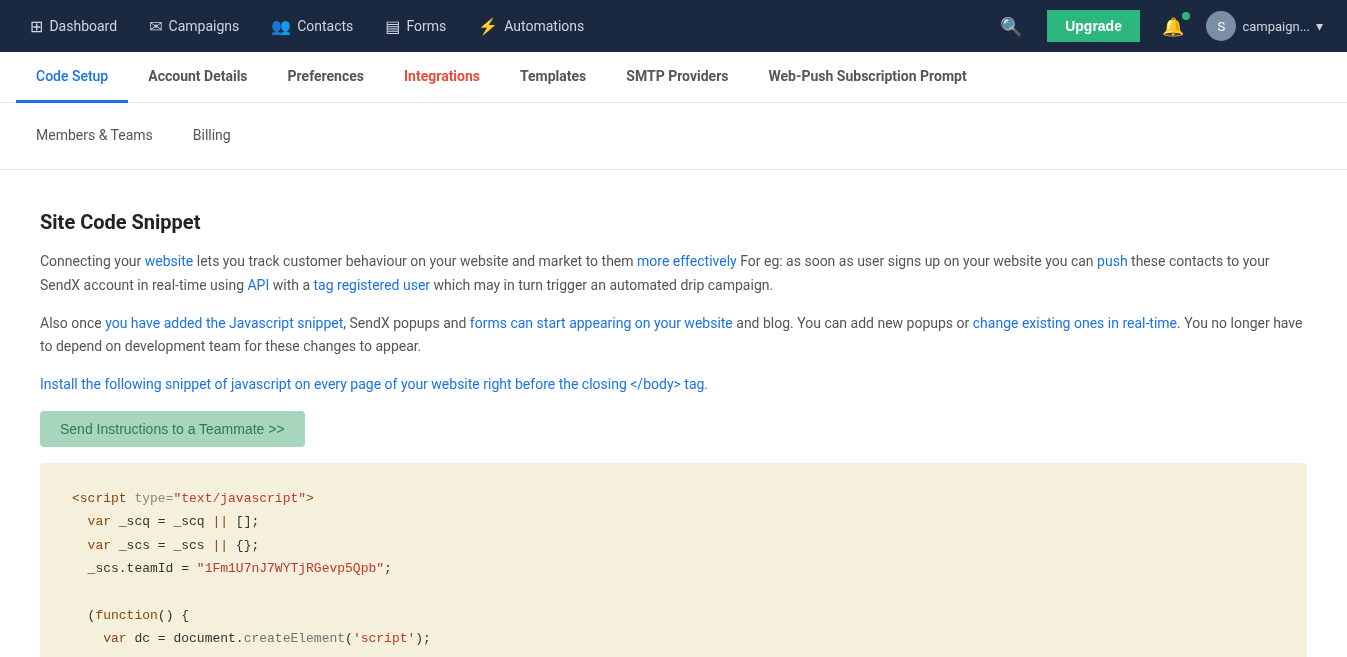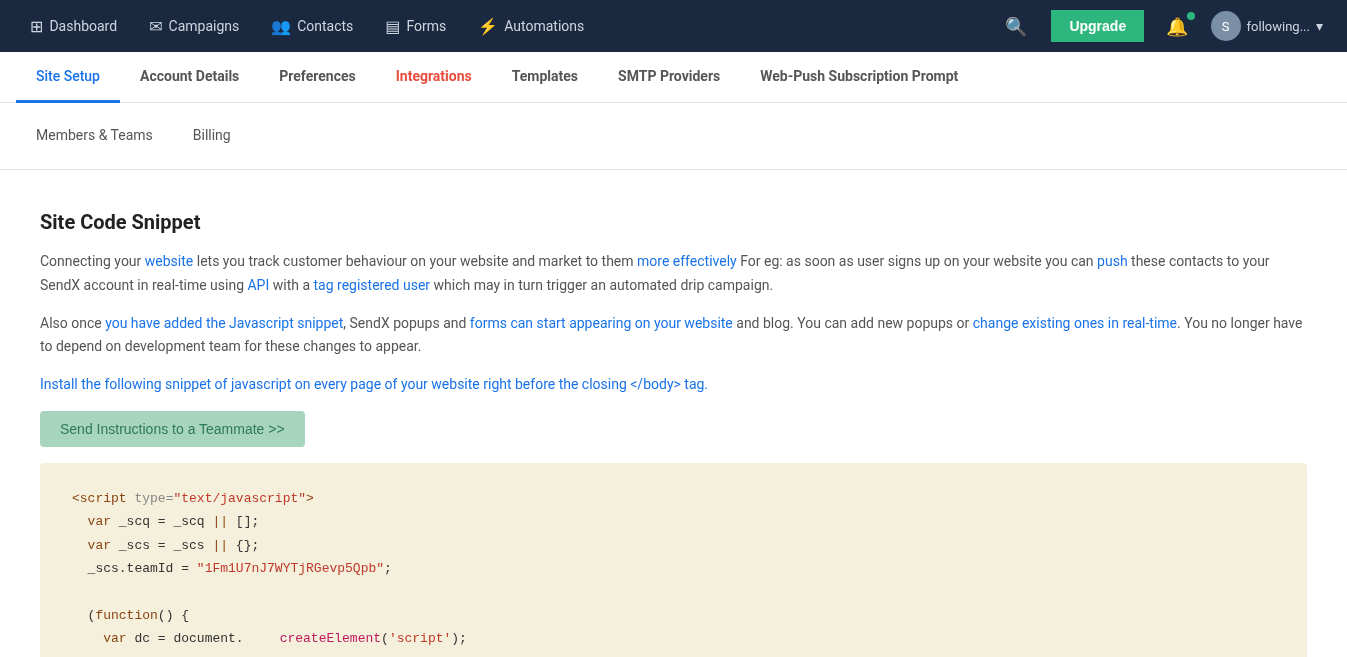--- a/index.html
+++ b/index.html
@@ -162,21 +162,21 @@
       padding: 24px 32px;
       font-family: 'Courier New', Courier, monospace;
       font-size: 13px;
       line-height: 1.8;
       color: #333;
       overflow-x: auto;
     }
     .code-block .kw { color: #8b4513; }
     .code-block .str { color: #c0392b; }
     .code-block .cm { color: #888; }
-    .code-block .fn { color: #be185d; margin-left: 36px; }
+    .code-block .fn { color: #737373; }
   </style>
 </head>
 <body>
 
 <nav class="top-nav">
   <div class="nav-item">
     <span class="nav-icon">⊞</span>
     <span>Dashboard</span>
   </div>
   <div class="nav-item">
@@ -197,28 +197,28 @@
   </div>
   <div class="nav-spacer"></div>
   <div class="search-icon-btn">🔍</div>
   <button class="upgrade-btn">Upgrade</button>
   <div class="notif-btn">
     🔔
     <span class="notif-badge"></span>
   </div>
   <div class="user-btn">
     <div class="user-avatar">S</div>
-    <span class="user-name">following...</span>
+    <span class="user-name">campaign...</span>
     <span>▾</span>
   </div>
 </nav>
 
 <div class="tab-bar">
   <div class="tab-item active">
-    <span>Site Setup</span>
+    <span>Code Setup</span>
   </div>
   <div class="tab-item">
     <span>Account Details</span>
   </div>
   <div class="tab-item">
     <span>Preferences</span>
   </div>
   <div class="tab-item red">
     <span>Integrations</span>
   </div>

